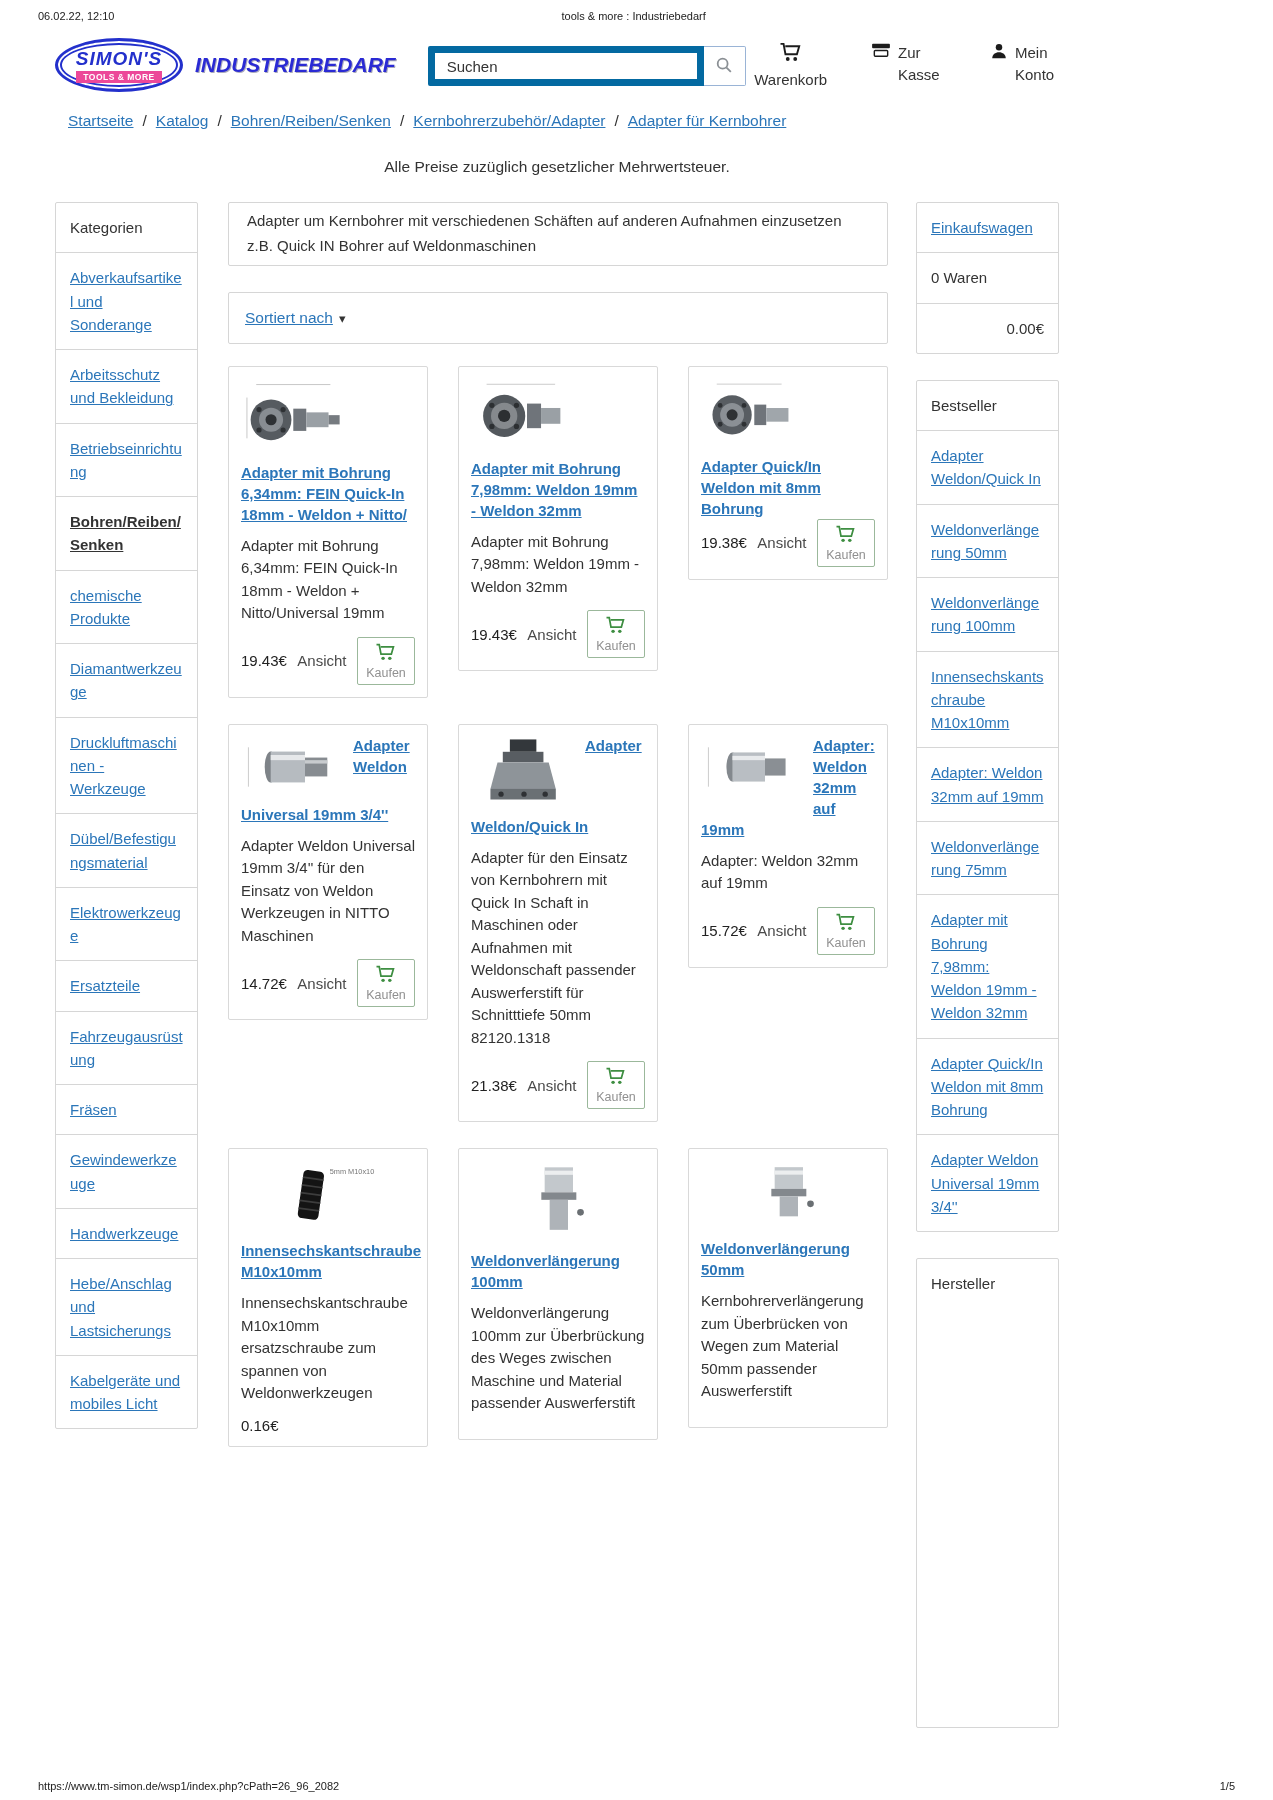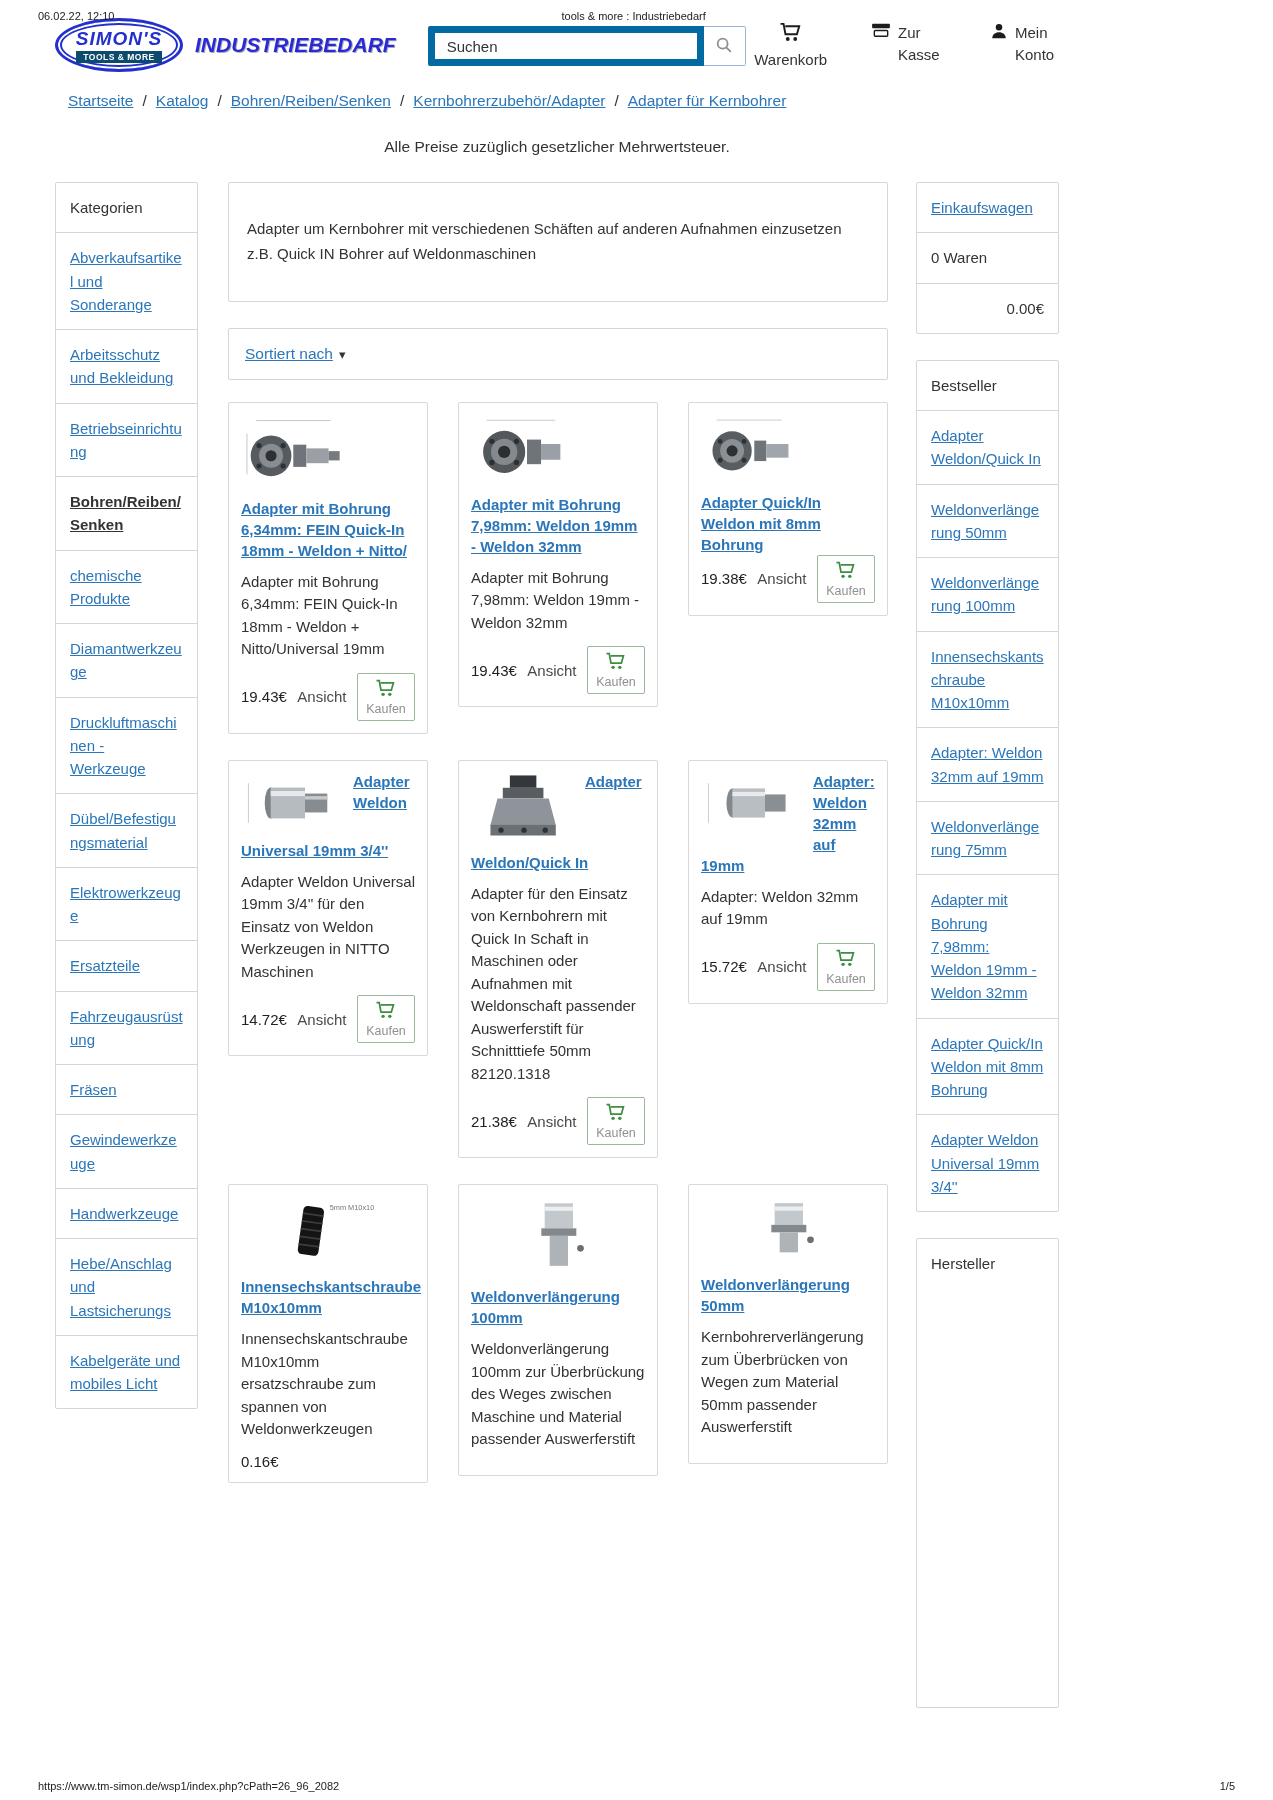--- a/index.html
+++ b/index.html
@@ -13,27 +13,27 @@
   button { font-family:inherit; background:#fff; border:none; cursor:pointer; }
 
   
   .print-head { position:absolute; top:10px; left:0; width:100%; font-size:11px; color:#222; z-index:6; }
   .ph-date { position:absolute; left:38px; }
   .ph-title { position:absolute; left:50%; transform:translateX(-52%); }
   .print-foot { position:absolute; bottom:8px; left:38px; right:38px; font-size:11px; color:#222;
     display:flex; justify-content:space-between; background:#fff; z-index:6; padding-top:4px; }
 
   
-  .site-header { display:flex; align-items:flex-start; padding:18px 210px 0 55px; }
+  .site-header { display:flex; align-items:flex-start; padding:38px 210px 0 55px; }
   .logo-wrap { display:flex; align-items:center; gap:12px; flex:0 0 320px; cursor:pointer; }
   .logo-oval { width:128px; height:54px; border:3px solid #2330cc; border-radius:50%;
     box-shadow: inset 0 0 0 2px #fff, inset 0 0 0 4px #2330cc;
     display:flex; flex-direction:column; align-items:center; justify-content:center; flex:0 0 auto; }
   .logo-simons { font-style:italic; font-weight:bold; font-size:19px; color:#2330cc; letter-spacing:1px; }
-  .logo-tools { background:#0c4a6e; color:#fff; font-size:8.5px; font-weight:bold; padding:1px 7px; margin-top:1px; letter-spacing:.5px; }
+  .logo-tools { background:#ec4899; color:#fff; font-size:8.5px; font-weight:bold; padding:1px 7px; margin-top:1px; letter-spacing:.5px; }
   .brand { font-style:italic; font-weight:bold; font-size:21px; color:#2a2ad4; text-shadow:1px 1px 0 #aab; white-space:nowrap; }
   .search { display:flex; margin-left:32px; margin-top:8px; }
   .search input { width:276px; height:40px; border:7px solid #0369a1; padding:0 12px; font-size:15px; color:#333; outline:none; border-radius:2px 0 0 2px; font-family:inherit; }
   .search-btn { width:42px; height:40px; border:1px solid #9ab4d6; border-left:none; display:flex; align-items:center; justify-content:center; border-radius:0 2px 2px 0; }
   .head-links { display:flex; margin-left:auto; gap:44px; margin-top:4px; }
   .head-link { display:flex; flex-direction:column; align-items:center; gap:3px; color:#333; cursor:pointer; min-width:64px; }
   .head-link.row { flex-direction:row; align-items:flex-start; gap:7px; }
   .head-link .lbl { font-size:15px; line-height:1.45; text-align:left; }
   .head-link.row .lbl { width:48px; text-align:left; }
 
@@ -47,21 +47,21 @@
   .col-left { flex:0 0 143px; width:143px; }
   .col-main { flex:0 0 660px; width:660px; margin-left:30px; }
   .col-right { flex:0 0 143px; width:143px; margin-left:28px; }
   .box { border:1px solid #d6d6d6; border-radius:2px; background:#fff; }
   .rowline { border-top:1px solid #d6d6d6; }
   .bx-pad { padding:13px 14px; line-height:1.55; overflow-wrap:break-word; word-break:break-word; }
   .col-left a, .col-right a { overflow-wrap:break-word; word-break:break-word; line-height:1.55; }
   .cat-item.current a { color:#333; font-weight:bold; }
 
   
-  .intro { padding:34px 18px; line-height:1.65; margin-bottom:26px; }
+  .intro { padding:6px 18px; line-height:1.65; margin-bottom:26px; }
   .sortbar { padding:16px 0 16px 16px; margin-bottom:22px; }
   .sort-link { font-size:15.5px; }
   .caret { color:#333; text-decoration:none; display:inline-block; margin-left:6px; }
   .caret::after { content:"▾"; font-size:13px; }
 
   .grid { display:grid; grid-template-columns:repeat(3,200px); column-gap:30px; row-gap:26px; align-items:start; }
   .card { border:1px solid #d9d9d9; border-radius:2px; padding:10px 12px 12px; width:200px; overflow:hidden; }
   .pimg { float:left; margin:2px 8px 4px 0; }
   .card.v .pimg { float:none; display:block; margin:2px auto 10px; text-align:center; }
   .ptitle { font-weight:600; line-height:1.4; font-size:15px; }

